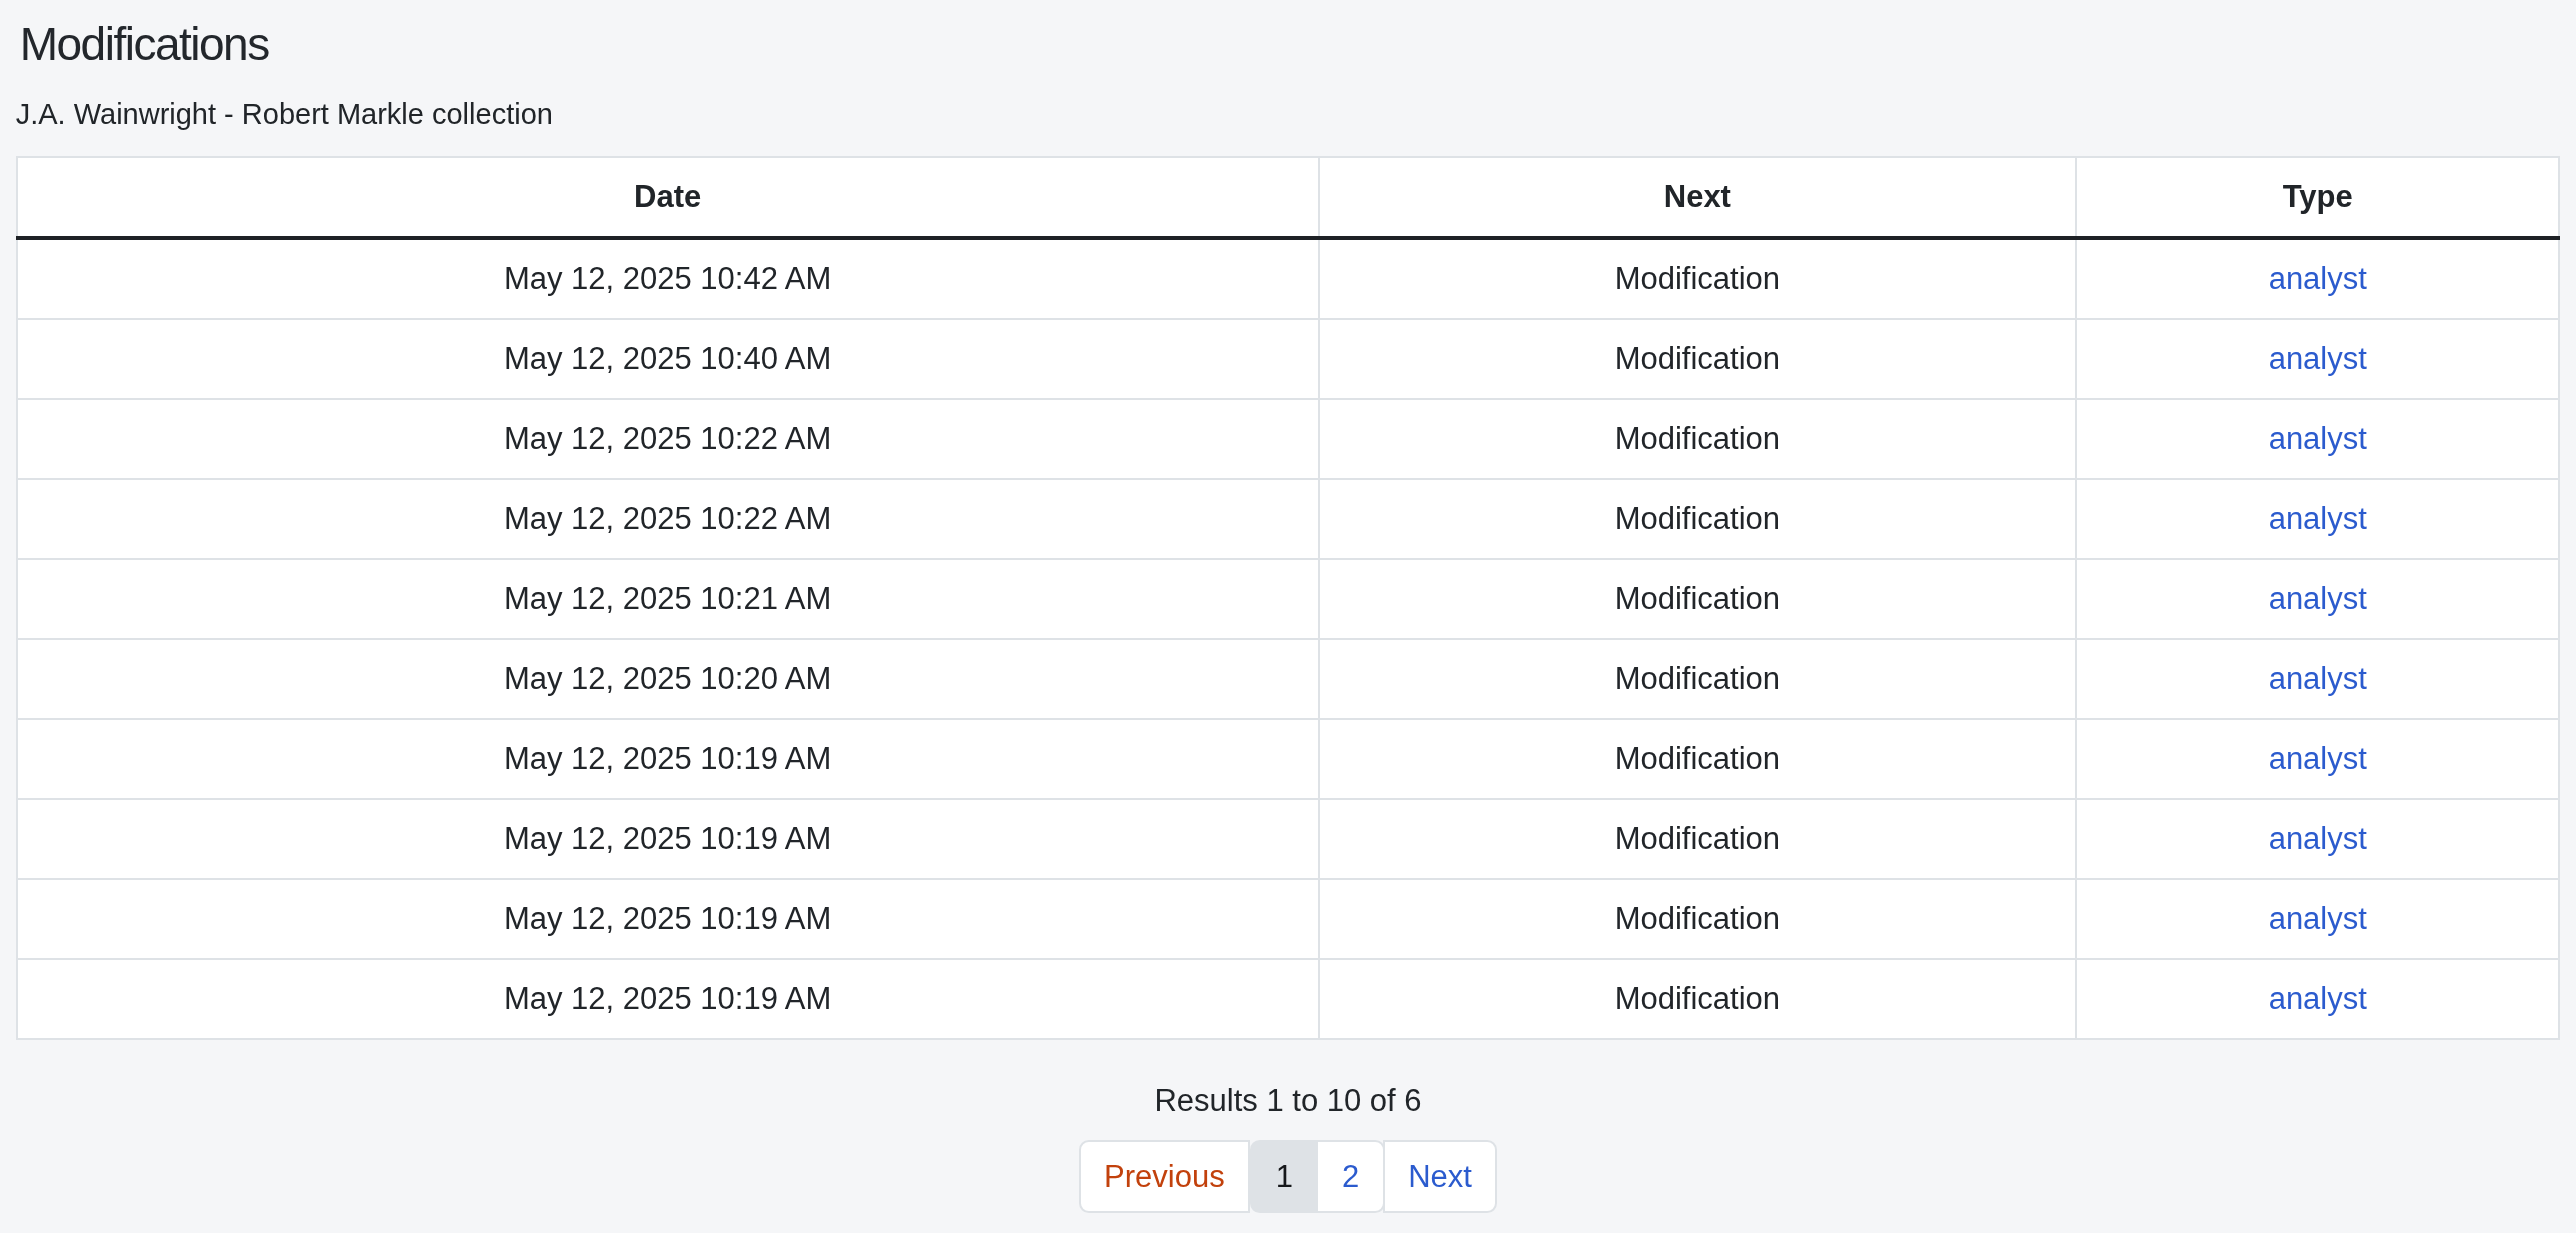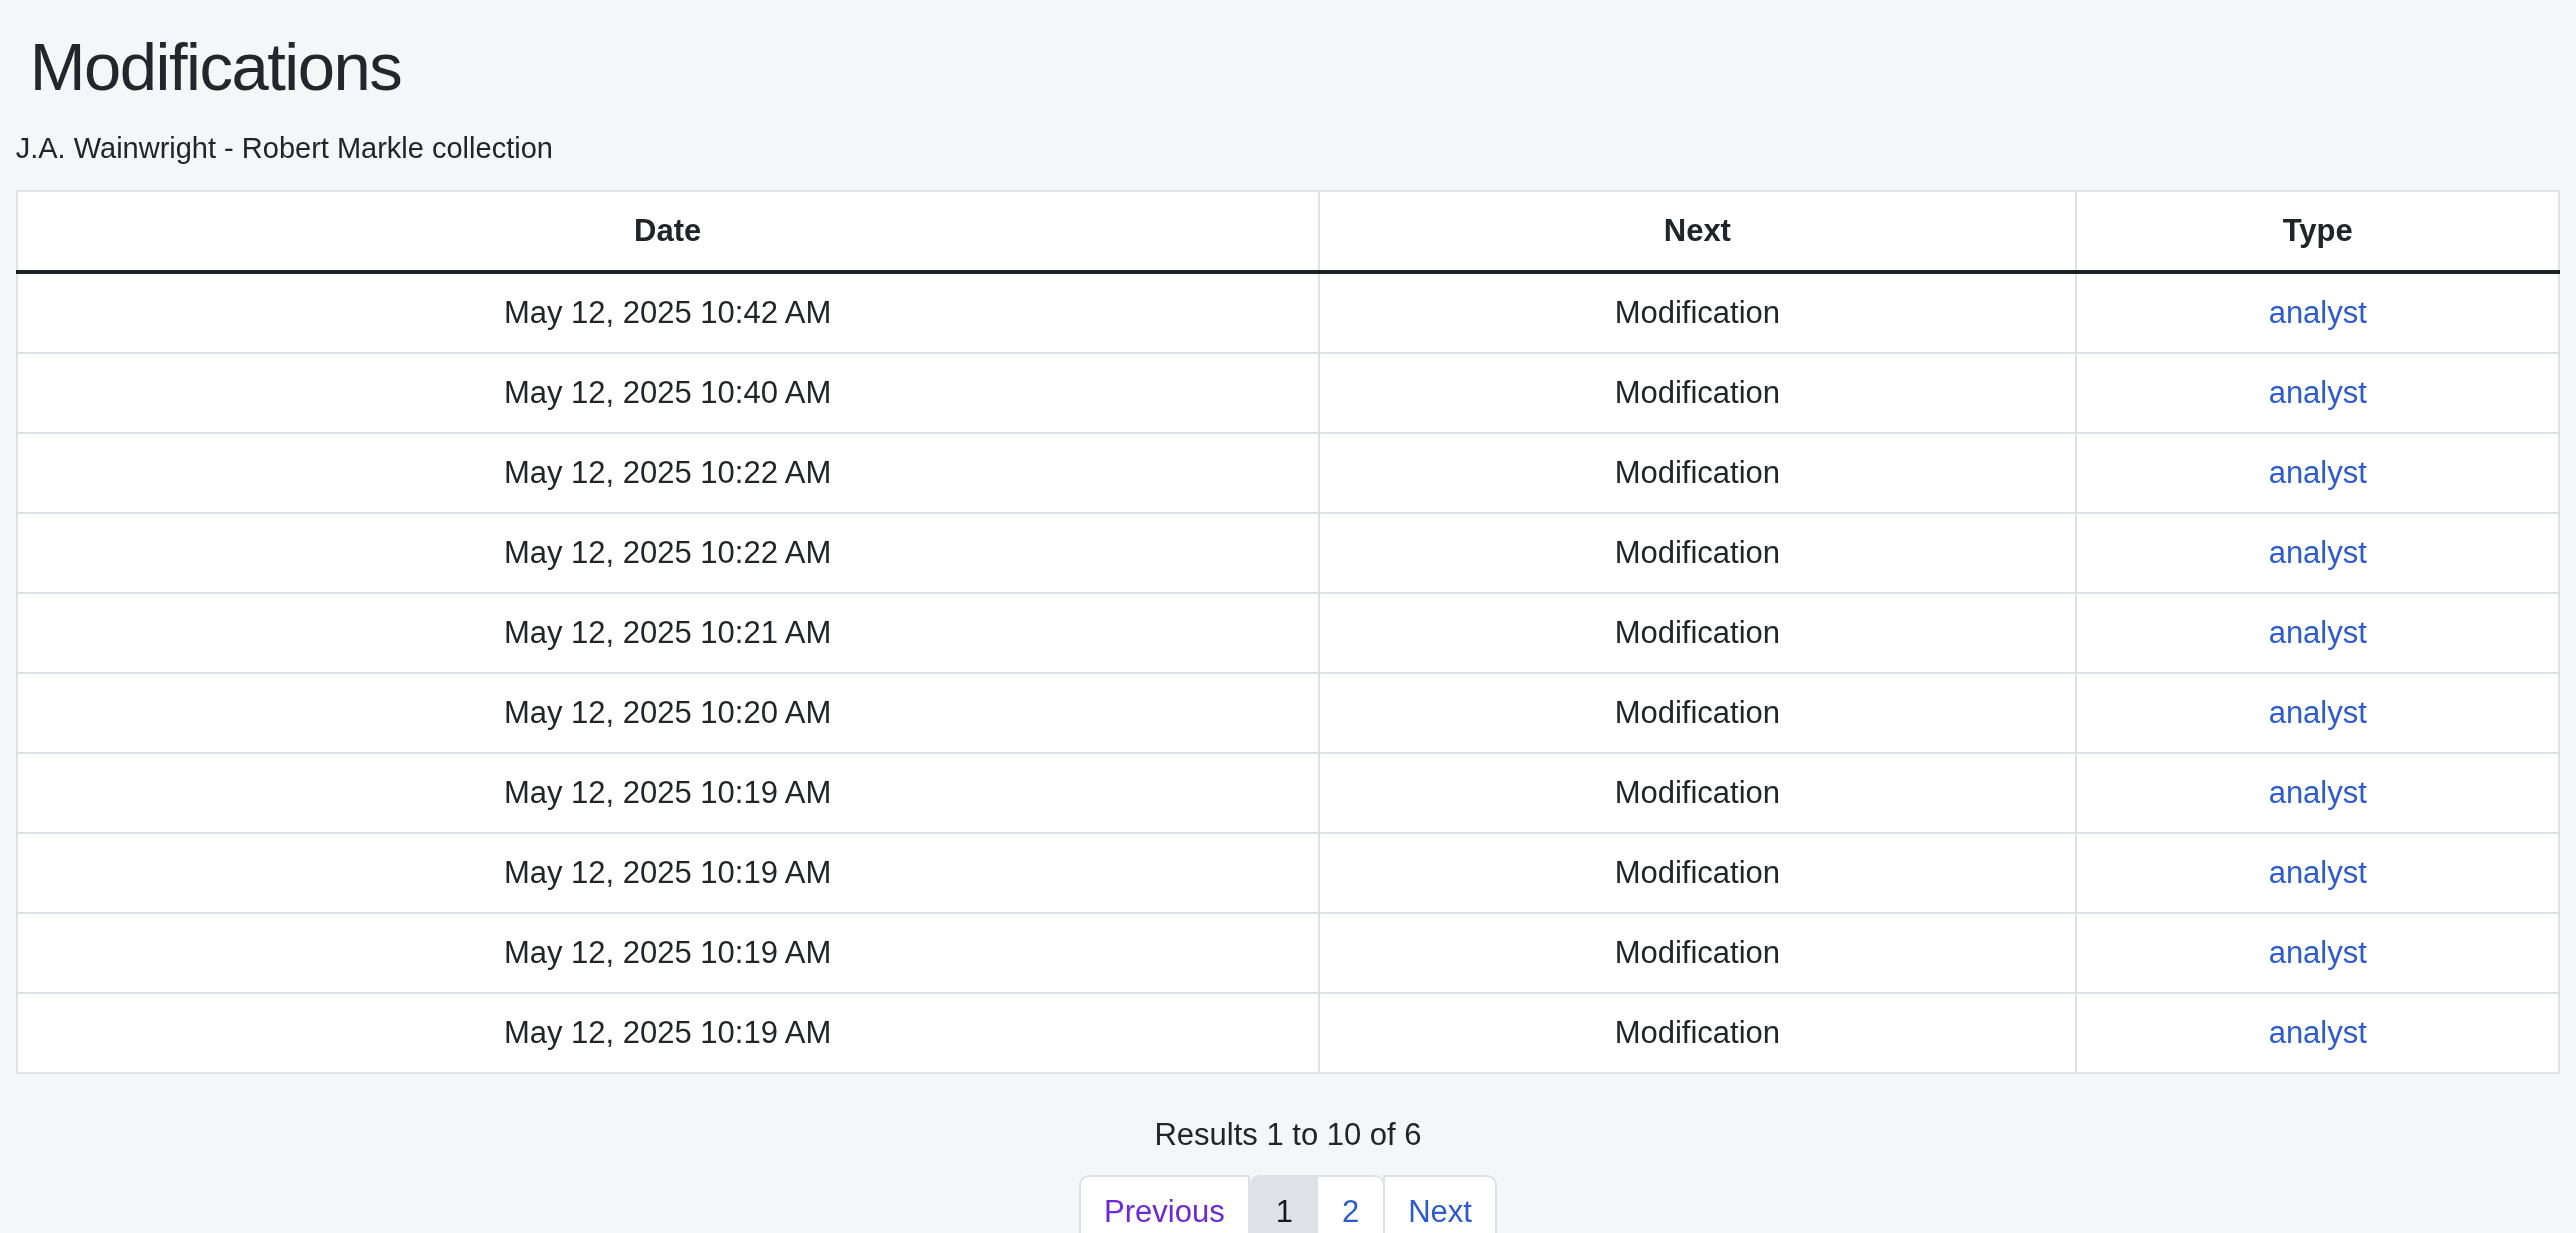--- a/index.html
+++ b/index.html
@@ -11,22 +11,22 @@
     height: 1233px;
     background: #f5f6f8;
     font-family: "Liberation Sans", "DejaVu Sans", sans-serif;
     color: #212529;
     overflow: hidden;
   }
   .page {
     padding: 13.7px 15.7px 0 15.7px;
   }
   h1.page-title {
-    margin: 14px;
-    font-size: 67px;
+    margin: 4px;
+    font-size: 46px;
     font-weight: 400;
     line-height: 1.15;
     letter-spacing: -1.5px;
     color: #23272c;
   }
   .subtitle {
     margin-top: 27px;
     font-size: 29px;
     line-height: 33px;
     color: #212529;
@@ -92,21 +92,21 @@
   .page-cell:first-child {
     margin-left: 0;
     border-top-left-radius: 9.8px;
     border-bottom-left-radius: 9.8px;
   }
   .page-cell:last-child {
     border-top-right-radius: 9.8px;
     border-bottom-right-radius: 9.8px;
   }
   .page-cell.disabled {
-    color: #6d28d9;
+    color: #c2410c;
     cursor: default;
   }
   .page-cell.active {
     background: #dee2e6;
     color: #16181b;
   }
   .page-cell.link {
     color: #2b5bce;
   }
 </style>

